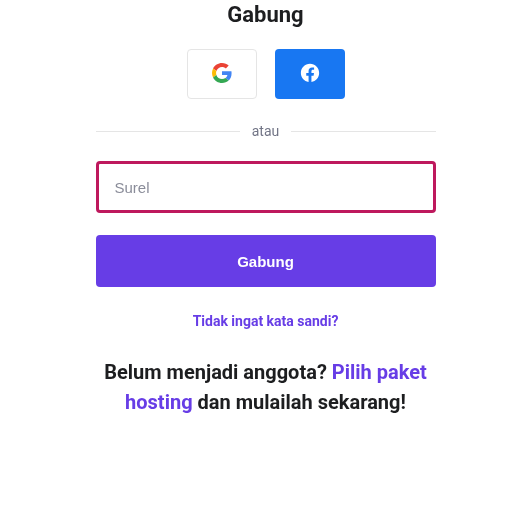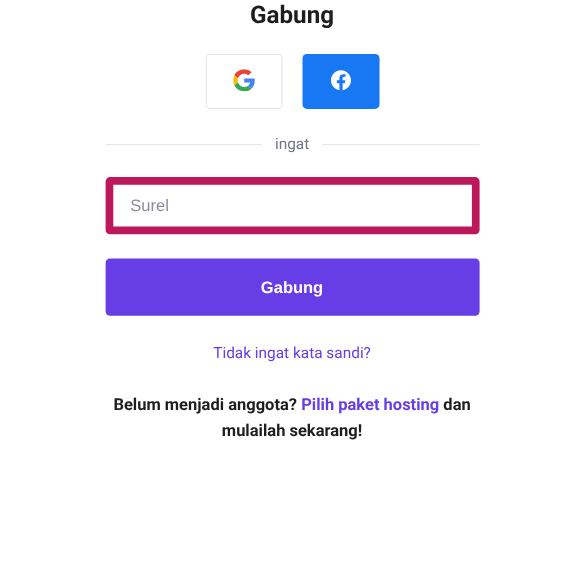--- a/index.html
+++ b/index.html
@@ -58,21 +58,21 @@
     }
     .divider span { padding: 0 12px; }
     .form { width: 340px; }
     .input-wrap {
       position: relative;
       margin-bottom: 18px;
     }
     .input {
       width: 100%;
       height: 52px;
-      border: 7px solid #be185d;
+      border: 3px solid #be185d;
       border-radius: 4px;
       padding: 0 16px;
       font-size: 15px;
       color: #333;
       outline: none;
     }
     .input::placeholder { color: #8a8c99; }
     .eye-btn {
       position: absolute;
       right: 14px;
@@ -95,29 +95,29 @@
       font-weight: 700;
       cursor: pointer;
       margin-top: 4px;
       margin-bottom: 26px;
     }
     .forgot-link {
       display: block;
       text-align: center;
       color: #673de6;
       font-size: 14px;
-      font-weight: 400;
+      font-weight: 700;
       text-decoration: none;
       margin-bottom: 28px;
       cursor: pointer;
     }
     .signup-text {
       width: 360px;
       text-align: center;
-      font-size: 15px;
+      font-size: 20px;
       font-weight: 700;
       color: #1d1e20;
       line-height: 1.5;
     }
     .signup-link {
       color: #673de6;
       text-decoration: none;
       cursor: pointer;
     }
   </style>
@@ -140,21 +140,21 @@
   <button class="social-btn facebook-btn">
     <span>
       <svg width="22" height="22" viewBox="0 0 24 24">
         <path fill="#fff" d="M12 2.04c-5.5 0-9.96 4.46-9.96 9.96 0 4.97 3.64 9.09 8.4 9.84v-6.96H7.9v-2.88h2.54V9.8c0-2.51 1.49-3.9 3.78-3.9 1.09 0 2.24.2 2.24.2v2.46h-1.26c-1.24 0-1.63.77-1.63 1.56v1.88h2.78l-.45 2.88h-2.33v6.96c4.76-.75 8.4-4.87 8.4-9.84 0-5.5-4.46-9.96-9.97-9.96z"></path>
       </svg>
     </span>
   </button>
 </div>
 
 <div class="divider">
-  <span>ingat</span>
+  <span>atau</span>
 </div>
 
 <div class="form">
   <div class="input-wrap">
     <input class="input" type="text" placeholder="Surel" style="">
   </div>
   <button class="submit-btn">Gabung</button>
 </div>
 
 <a class="forgot-link">Tidak ingat kata sandi?</a>

